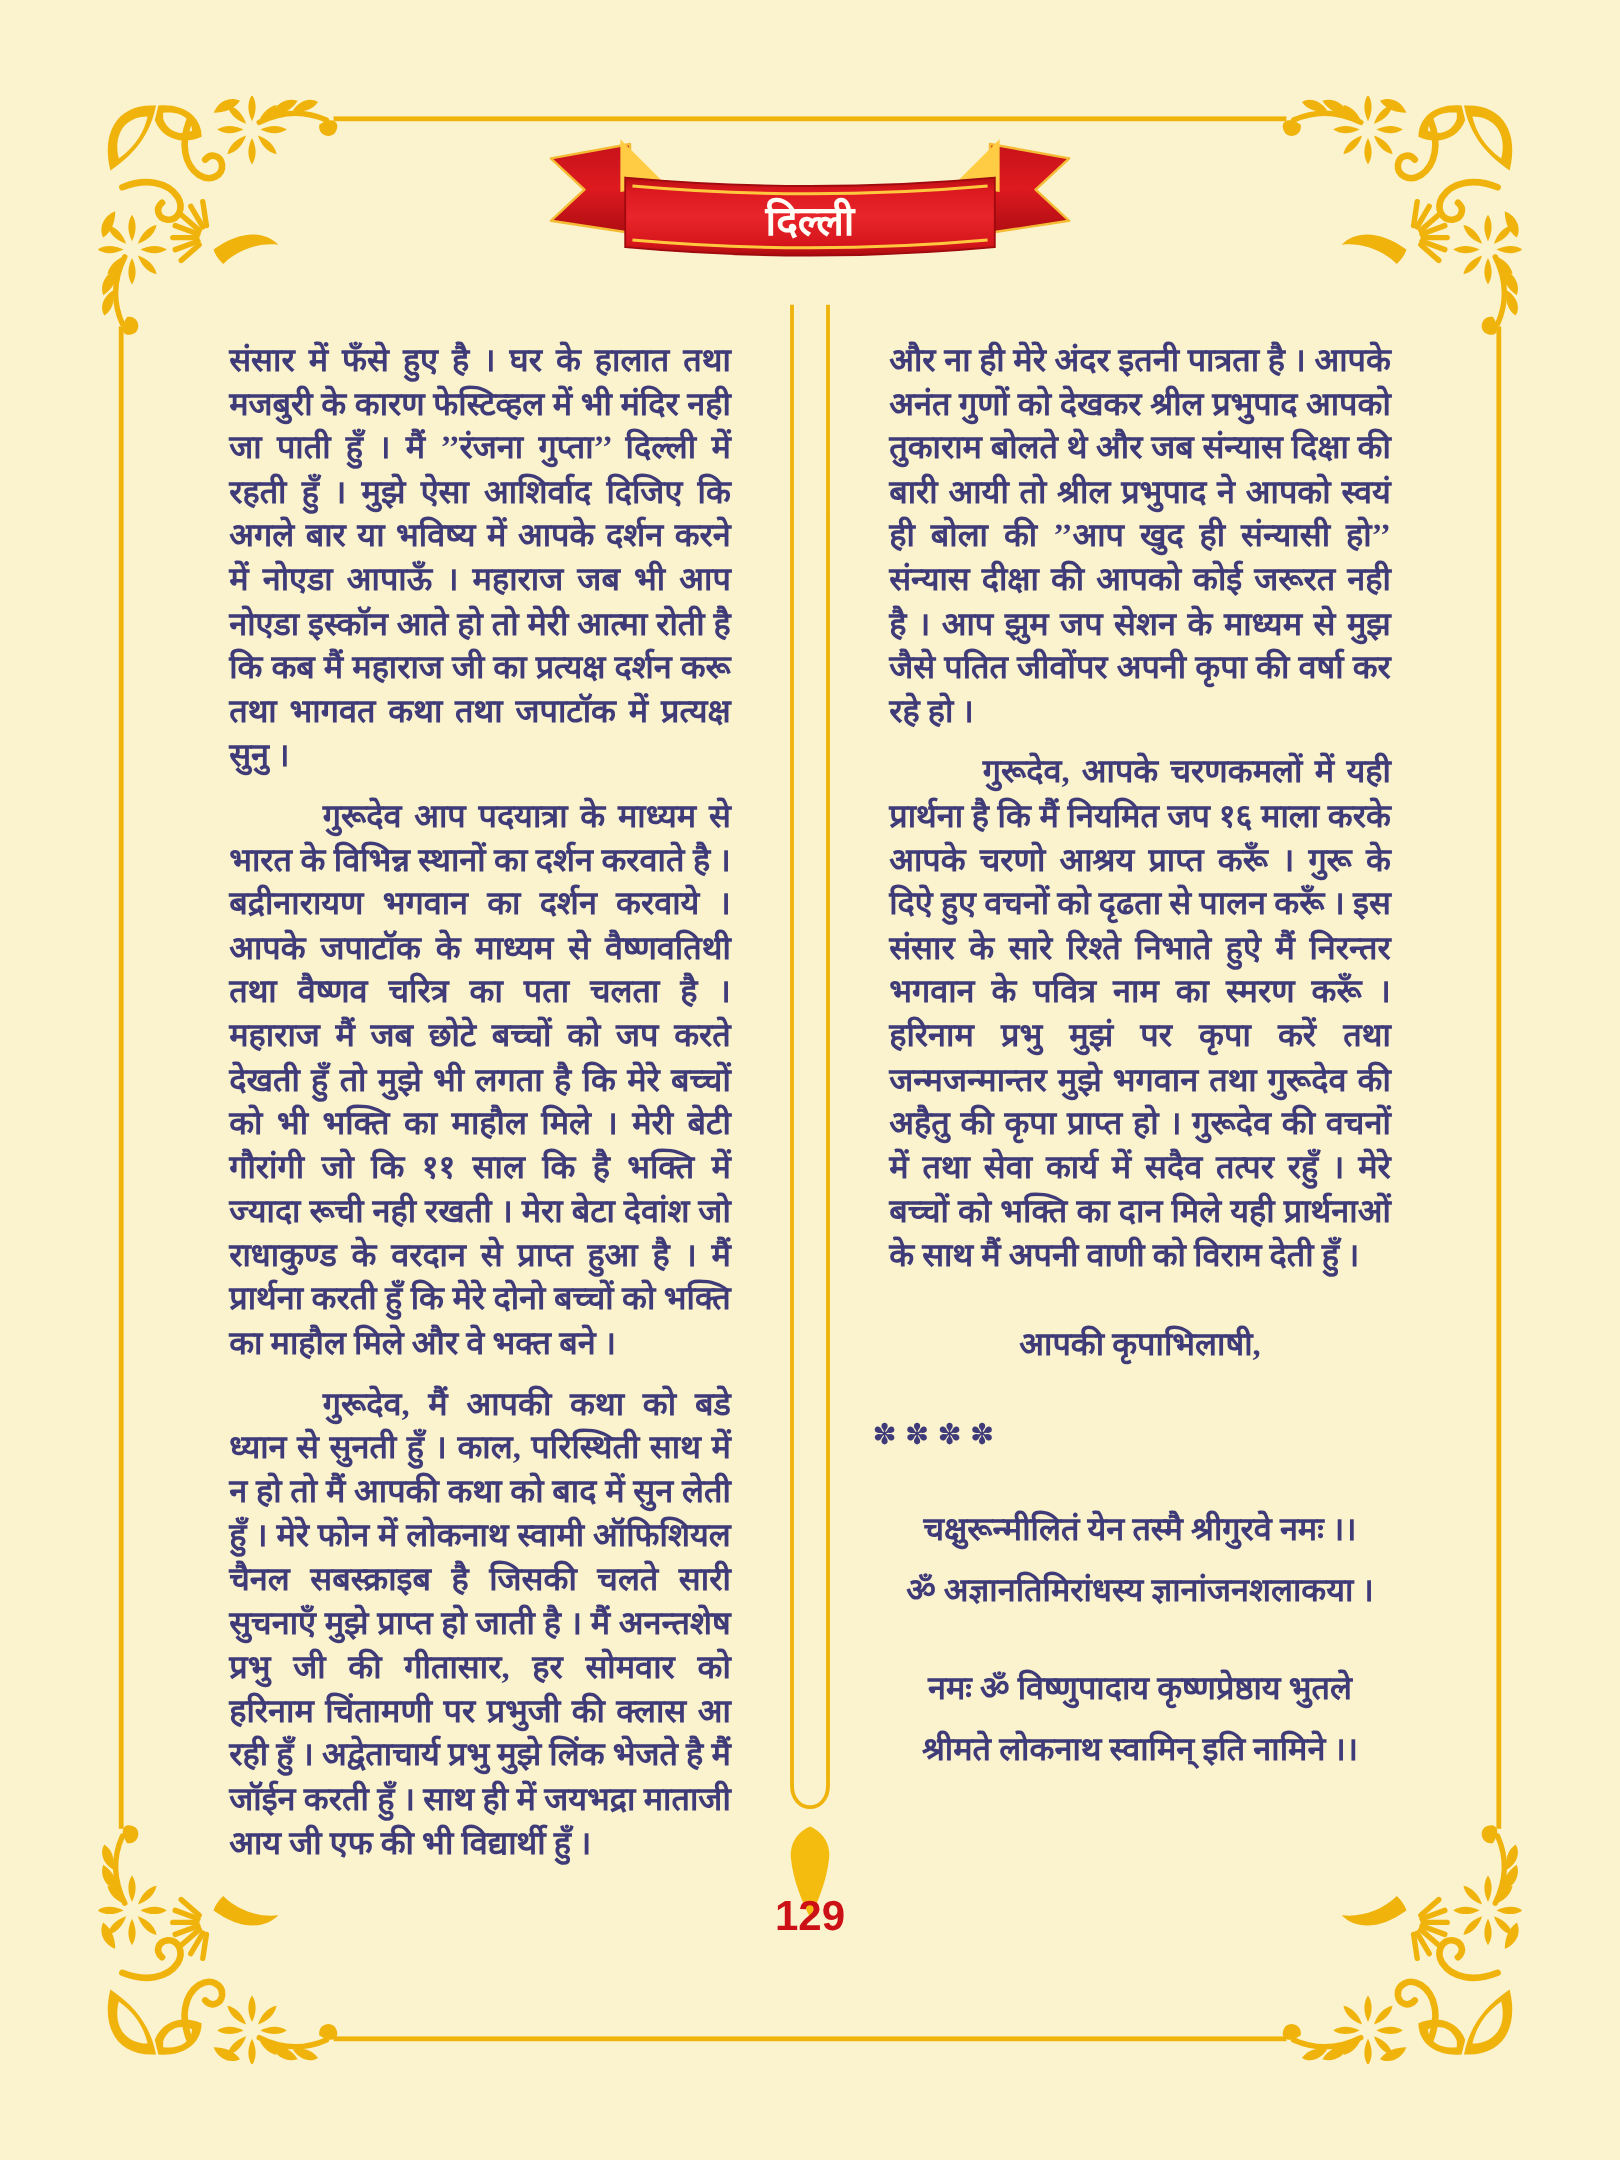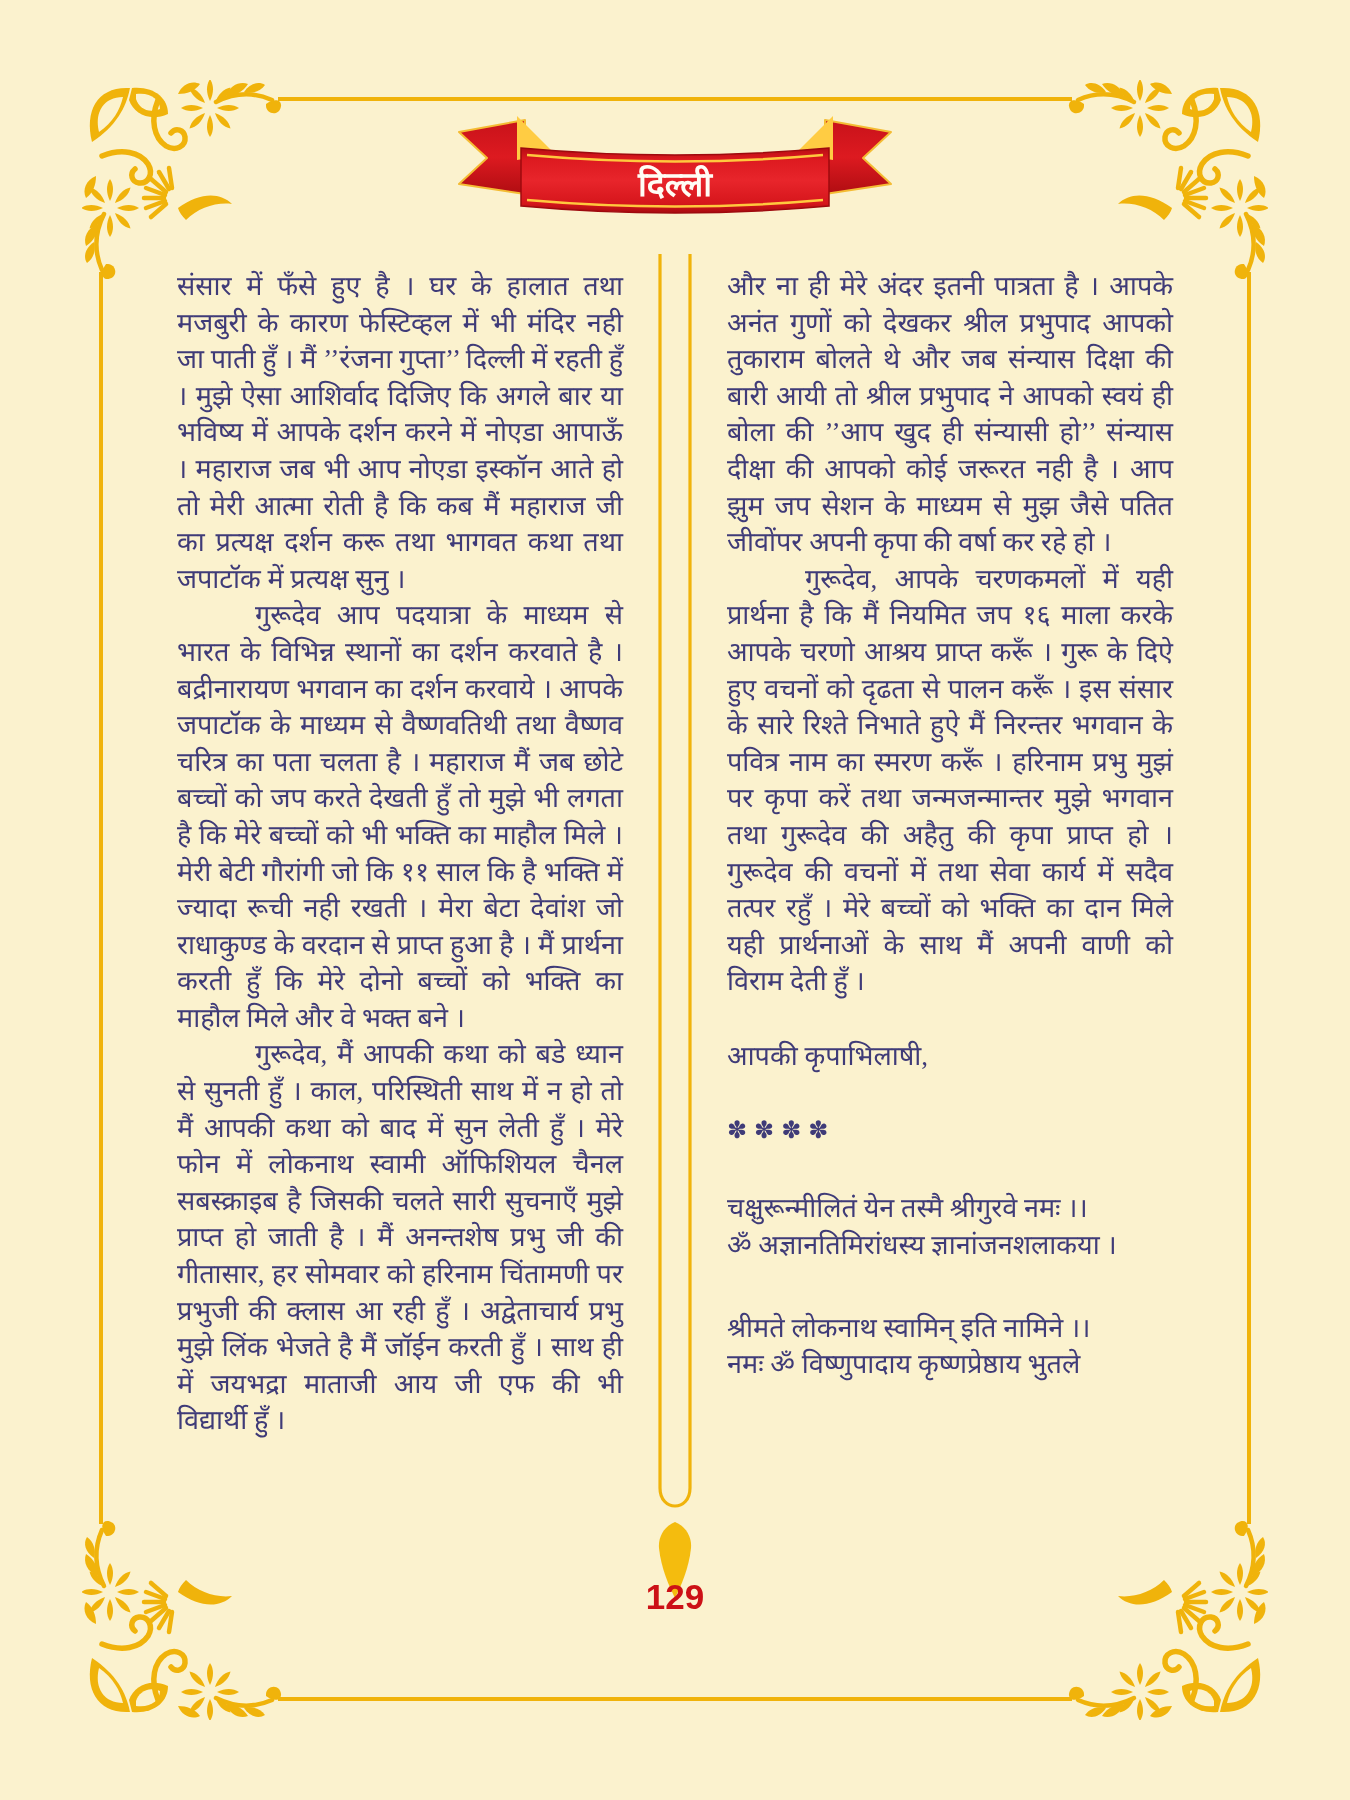--- a/index.html
+++ b/index.html
@@ -24,23 +24,23 @@
   .orn.br{left:1068px;top:1520px;transform:scale(-1,-1);}
   
   .ribbon{position:absolute;left:455px;top:106px;width:440px;height:118px;z-index:3;}
   .ribbon text{font-family:"Liberation Serif","DejaVu Serif",serif;font-weight:bold;}
   
   .divider{position:absolute;left:645px;top:250px;width:60px;height:1352px;z-index:1;}
   
   .col{position:absolute;top:268px;width:446px;z-index:4;color:#3F3B78;}
   .col-left{left:177px;}
   .col-right{left:727px;}
-  p.body{margin:0;font-size:27px;line-height:36.6px;text-align:justify;color:#3F3B78;}
+  p.body{margin:14px;font-size:27px;line-height:36.6px;text-align:justify;color:#3F3B78;font-weight:bold;}
   p.ind{text-indent:78px;}
-  p.plain{text-align:left;}
+  p.plain{text-align:center;}
   .sig{margin-top:38px;}
   .stars{margin-top:42px;font-size:24px;letter-spacing:7px;color:#3F3B78;}
   .shloka{margin-top:46px;}
   .closing{margin-top:46px;}
   
   .pageno{
     position:absolute;left:0;right:0;top:1577px;text-align:center;z-index:4;
     font-family:"Liberation Sans","DejaVu Sans",sans-serif;
     font-weight:bold;font-size:35px;color:#CC1116;
   }
@@ -167,18 +167,18 @@
   <p class="body ind">गुरूदेव, आपके चरणकमलों में यही प्रार्थना है कि मैं नियमित जप १६ माला करके आपके चरणो आश्रय प्राप्त करूँ । गुरू के दिऐ हुए वचनों को दृढता से पालन करूँ । इस संसार के सारे रिश्ते निभाते हुऐ मैं निरन्तर भगवान के पवित्र नाम का स्मरण करूँ । हरिनाम प्रभु मुझं पर कृपा करें तथा जन्मजन्मान्तर मुझे भगवान तथा गुरूदेव की अहैतु की कृपा प्राप्त हो । गुरूदेव की वचनों में तथा सेवा कार्य में सदैव तत्पर रहुँ । मेरे बच्चों को भक्ति का दान मिले यही प्रार्थनाओं के साथ मैं अपनी वाणी को विराम देती हुँ ।</p>
   <div class="sig">
     <p class="body plain">आपकी कृपाभिलाषी,</p>
   </div>
   <div class="stars">✽✽✽✽</div>
   <div class="shloka">
     <p class="body plain">चक्षुरून्मीलितं येन तस्मै श्रीगुरवे नमः ।।</p>
     <p class="body plain">ॐ अज्ञानतिमिरांधस्य ज्ञानांजनशलाकया ।</p>
   </div>
   <div class="shloka">
+    <p class="body plain">नमः ॐ विष्णुपादाय कृष्णप्रेष्ठाय भुतले</p>
     <p class="body plain">श्रीमते लोकनाथ स्वामिन् इति नामिने ।।</p>
-    <p class="body plain">नमः ॐ विष्णुपादाय कृष्णप्रेष्ठाय भुतले</p>
   </div>
 </div>
 
 <div class="pageno">129</div>
 
 </body></html>

